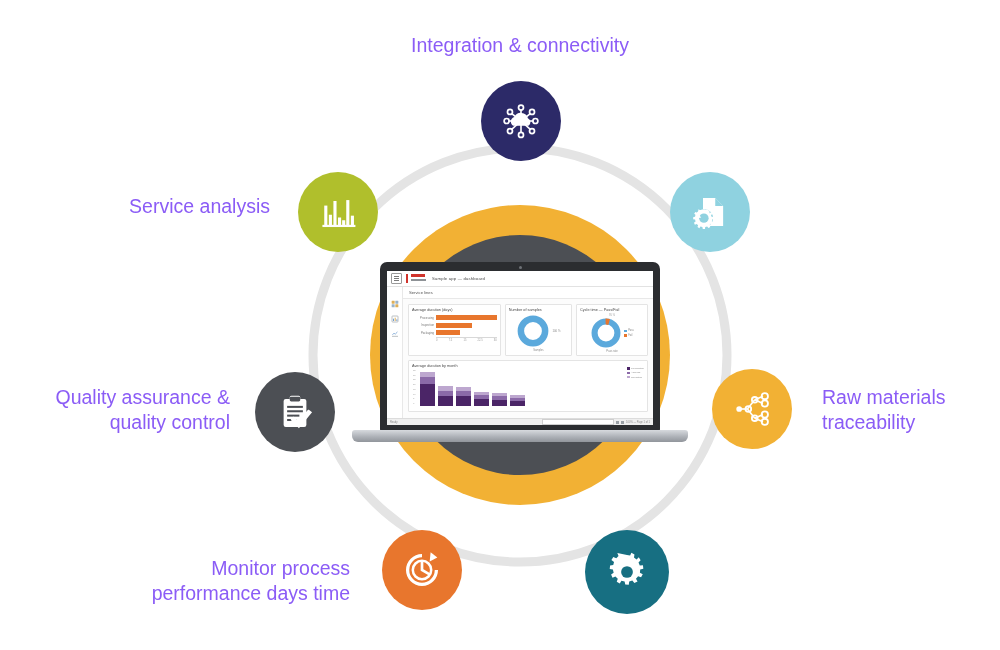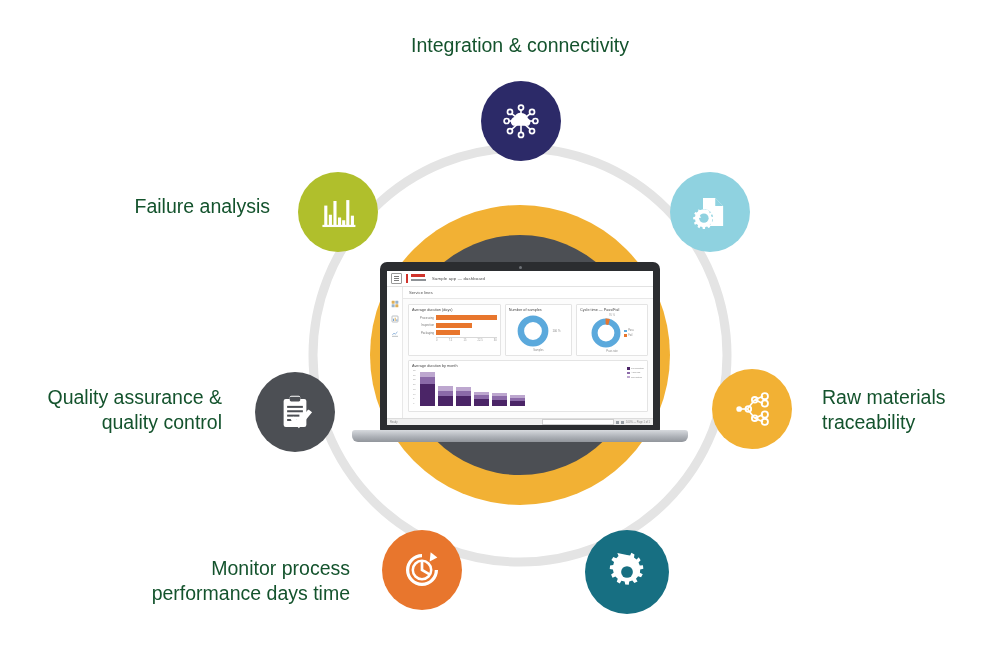--- a/index.html
+++ b/index.html
@@ -281,21 +281,21 @@
     align-items: center;
     justify-content: center;
   }
   .node svg { display: block; }
 
   
   .lbl {
     position: absolute;
     font-size: 19.5px;
     line-height: 25px;
-    color: #14532d;
+    color: #8b5cf6;
     white-space: pre-line;
   }
   .lbl.r { text-align: right; }
   .lbl.l { text-align: left; }
   .lbl.c { text-align: center; }
 </style>
 </head>
 <body>
 
 <div id="stage">
@@ -581,32 +581,32 @@
       <g fill="#4c4f54">
         <rect x="15" y="17" width="18" height="2.3"></rect>
         <rect x="15" y="22" width="18" height="2.3"></rect>
         <rect x="15" y="27" width="14" height="2.3"></rect>
         <rect x="15" y="32" width="11" height="2.3"></rect>
       </g>
       <path d="M22 29 l5.5 6 12-14 4 3.2 -15 18.5 -9.5-9.8z" fill="#ffffff"></path>
       <path d="M23.5 29.6 l4.3 4.8 11-12.6 2.1 1.7 -13 16 -7.4-7.7z" fill="#ffffff"></path>
     </svg>
   </div>
-  <div class="lbl r" style="left:12px;top:385px;width:210px">Quality assurance &amp;
+  <div class="lbl r" style="left:20px;top:385px;width:210px">Quality assurance &amp;
 quality control</div>
 
   <div class="node" style="left:298px;top:172px;width:80px;height:80px;background:#b0bf2c">
     <svg width="44" height="44" viewBox="0 0 48 48">
       <g fill="#ffffff">
         <rect x="9" y="17" width="3.4" height="22"></rect>
         <rect x="14" y="27" width="3.4" height="12"></rect>
         <rect x="19" y="12" width="3.4" height="27"></rect>
         <rect x="24" y="30" width="3.4" height="9"></rect>
         <rect x="28.5" y="33" width="3.4" height="6"></rect>
         <rect x="33" y="11" width="3.4" height="28"></rect>
         <rect x="38" y="28" width="3.4" height="11"></rect>
         <rect x="7" y="38" width="36" height="2.4"></rect>
       </g>
     </svg>
   </div>
-  <div class="lbl r" style="left:45px;top:194px;width:225px">Failure analysis</div>
+  <div class="lbl r" style="left:45px;top:194px;width:225px">Service analysis</div>
 
 </div>
 
 </body></html>

